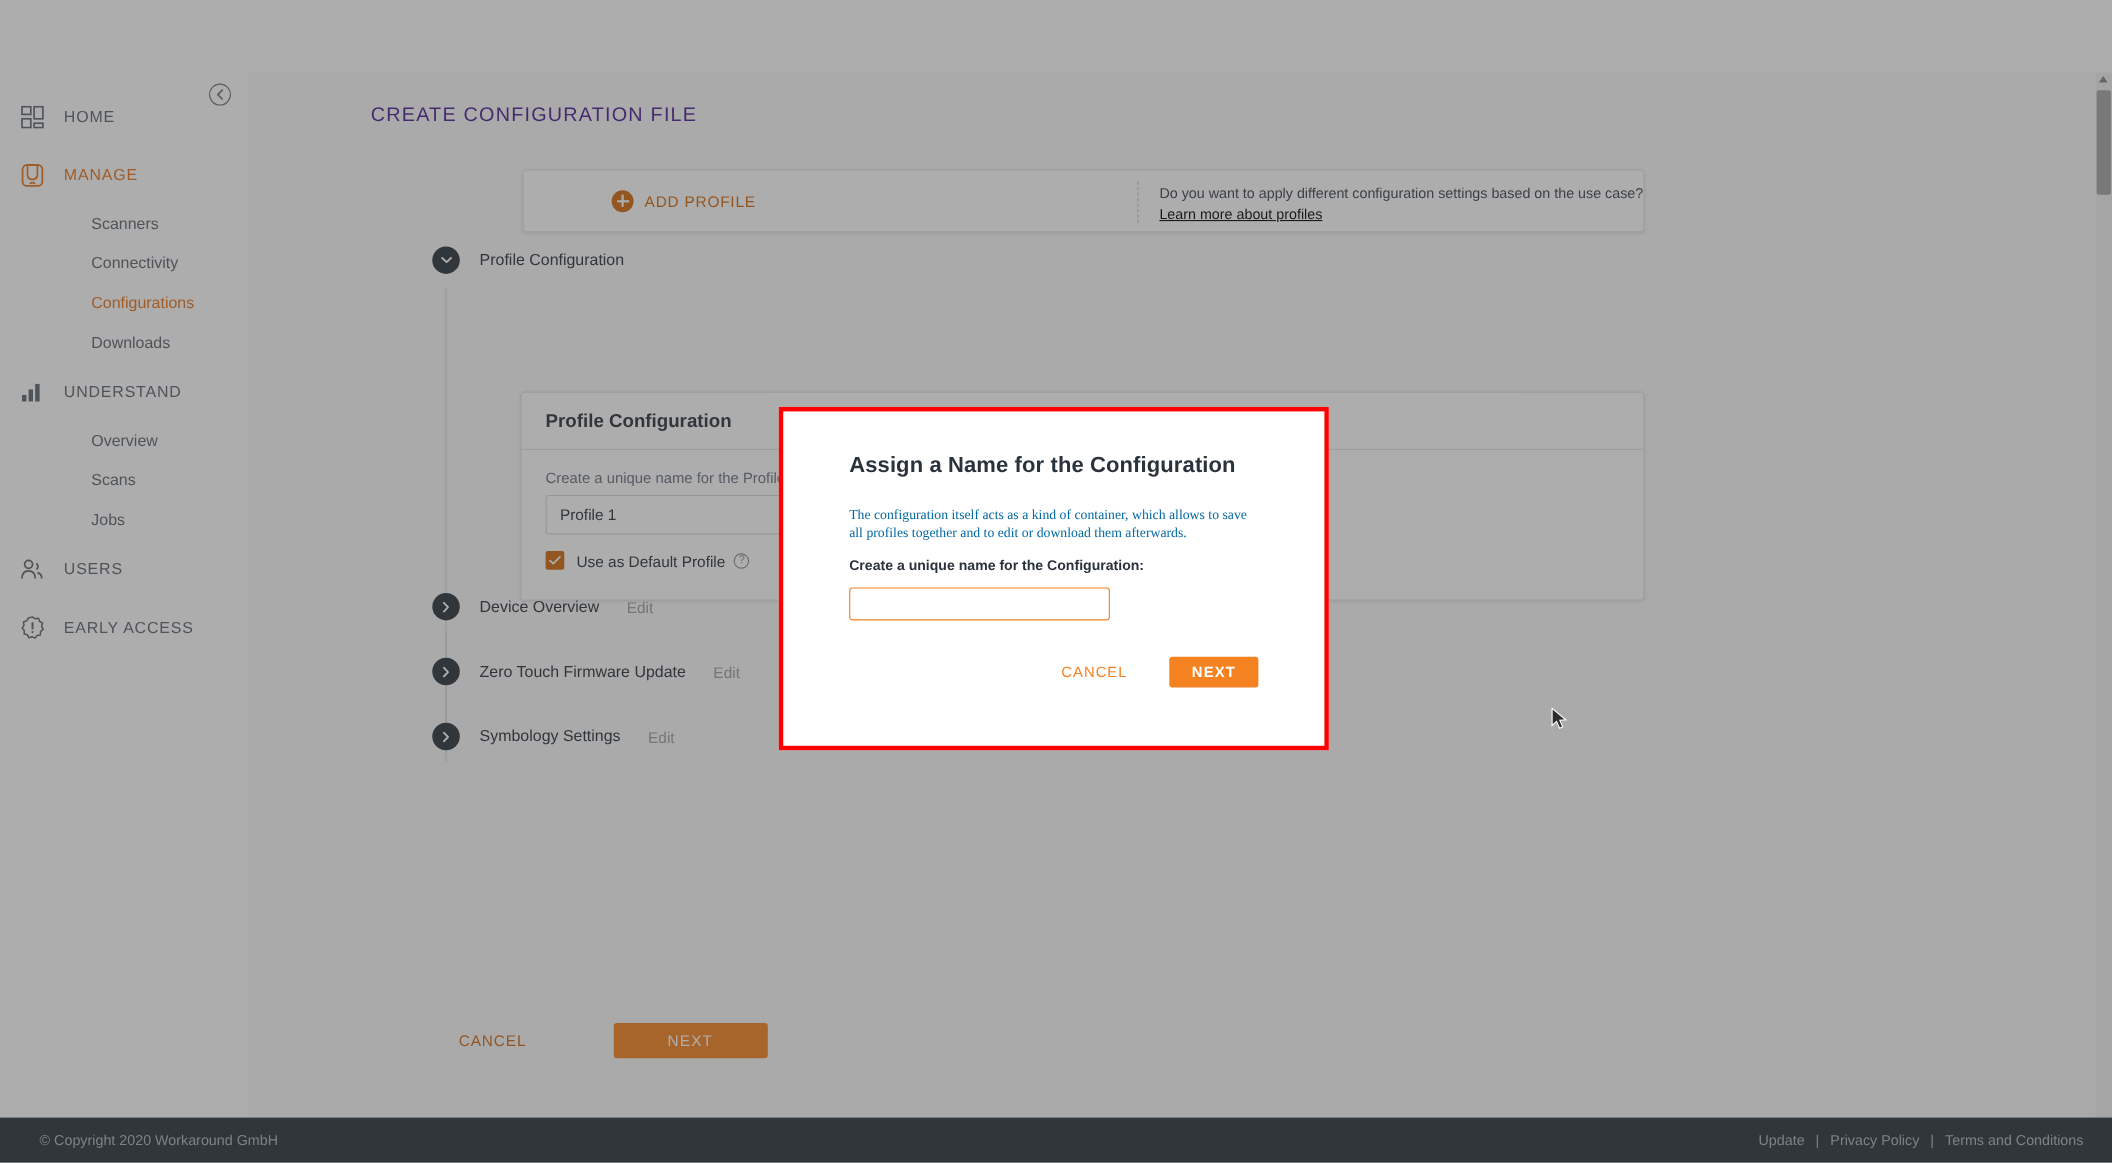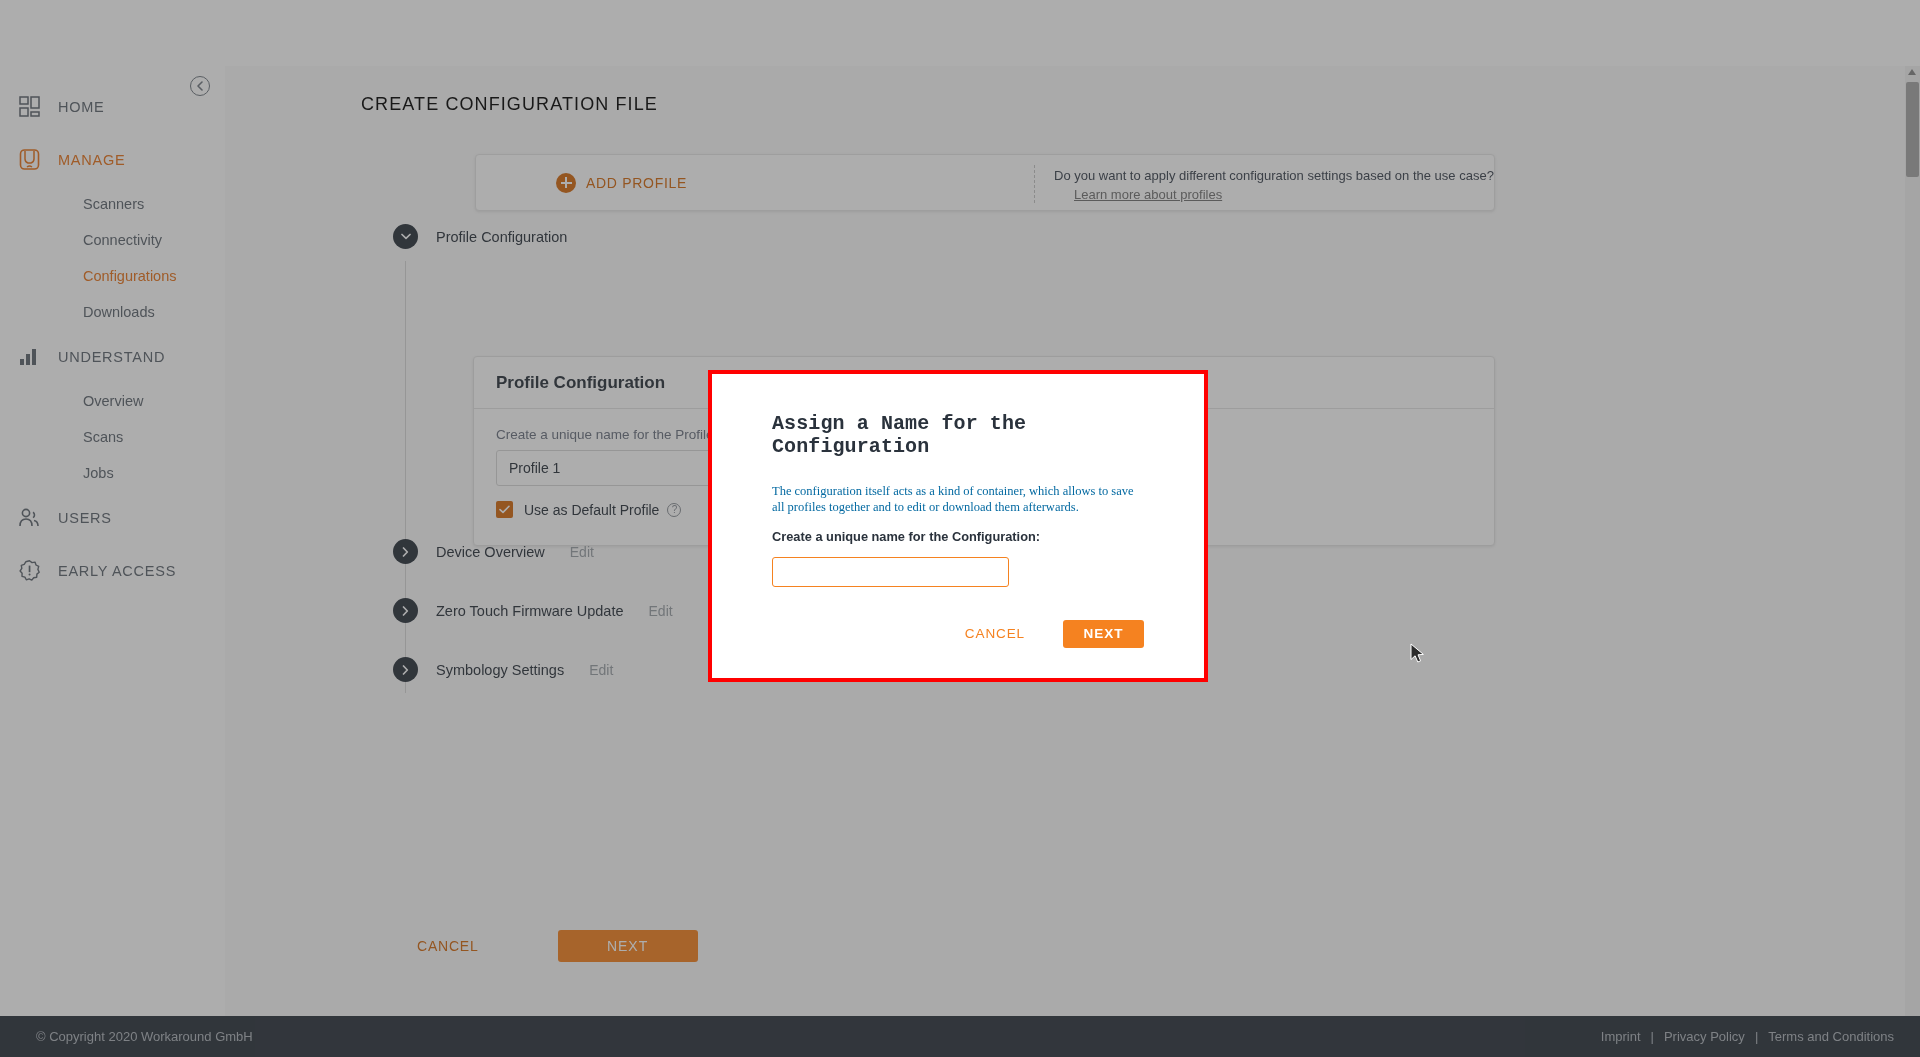--- a/index.html
+++ b/index.html
@@ -69,23 +69,23 @@
   .nav-sub.active .lbl { color: #e8741c; }
 
   
   .content {
     position: absolute; top: 66px; left: 225px;
     width: 1683px; height: 975px;
     background: #fafafa;
     overflow: hidden;
   }
   .page-title {
-    position: absolute; left: 136px; top: 28px;
+    position: absolute; left: 112px; top: 28px;
     font-size: 18px; letter-spacing: 1.1px;
-    color: #000000; font-weight: normal;
+    color: #4c1d95; font-weight: normal;
   }
 
   .addprofile-card {
     position: absolute; left: 250px; top: 88px;
     width: 1020px; height: 57px;
     background: #ffffff;
     border: 1px solid #e6e6e6;
     border-radius: 4px;
     box-shadow: 0 1px 3px rgba(0,0,0,0.10);
     display: flex; align-items: center;
@@ -107,22 +107,22 @@
     color: #d4690f; font-size: 14px; letter-spacing: 0.7px;
   }
   .vdiv {
     position: absolute; left: 558px; top: 10px;
     width: 1px; height: 38px;
     border-left: 1px dashed #c4c4c4;
   }
   .ap-help { position: absolute; left: 578px; top: 11px; }
   .ap-help-q { font-size: 13px; color: #3c4450; line-height: 19px; }
   .ap-help-link {
-    font-size: 13px; color: #737373; text-decoration: underline;
-    line-height: 19px; display: inline-block; cursor: pointer; margin-left: 20px;
+    font-size: 13px; color: #000000; text-decoration: underline;
+    line-height: 19px; display: inline-block; cursor: pointer;
   }
 
   
   .acc-row {
     position: absolute; left: 168px;
     display: flex; align-items: center;
   }
   .acc-bullet {
     width: 25px; height: 25px; border-radius: 50%;
     background: #2a323c;
@@ -230,21 +230,21 @@
   .modal {
     position: absolute; left: 708px; top: 370px;
     width: 500px; height: 312px;
     background: #ffffff;
     border: 4px solid #ff0000;
     z-index: 50;
   }
   .modal-inner { padding: 38px 60px 0 60px; }
   .modal-title {
     font-size: 20px; font-weight: bold;
-    color: #2a323c; letter-spacing: 0.1px; font-family: Liberation Mono, monospace;
+    color: #2a323c; letter-spacing: 0.1px;
   }
   .modal-desc {
     margin-top: 26px;
     font-size: 12.5px; color: #0369a1; line-height: 15.5px; font-family: Liberation Serif, serif;
   }
   .modal-field-label {
     margin-top: 14px;
     font-size: 12.8px; font-weight: bold; color: #2a323c;
   }
   .modal-input {
@@ -459,21 +459,21 @@
   </div>
 
   <div class="vscroll">
     <span class="arrow-up"></span>
     <span class="thumb"></span>
   </div>
 
   <div class="footer">
     <span class="copy">© Copyright 2020 Workaround GmbH</span>
     <span class="links">
-      <a>Imprint</a>
+      <a>Update</a>
       <span class="sep">|</span>
       <a>Privacy Policy</a>
       <span class="sep">|</span>
       <a>Terms and Conditions</a>
     </span>
   </div>
 
   <div class="overlay"></div>
 
   <div class="modal">

